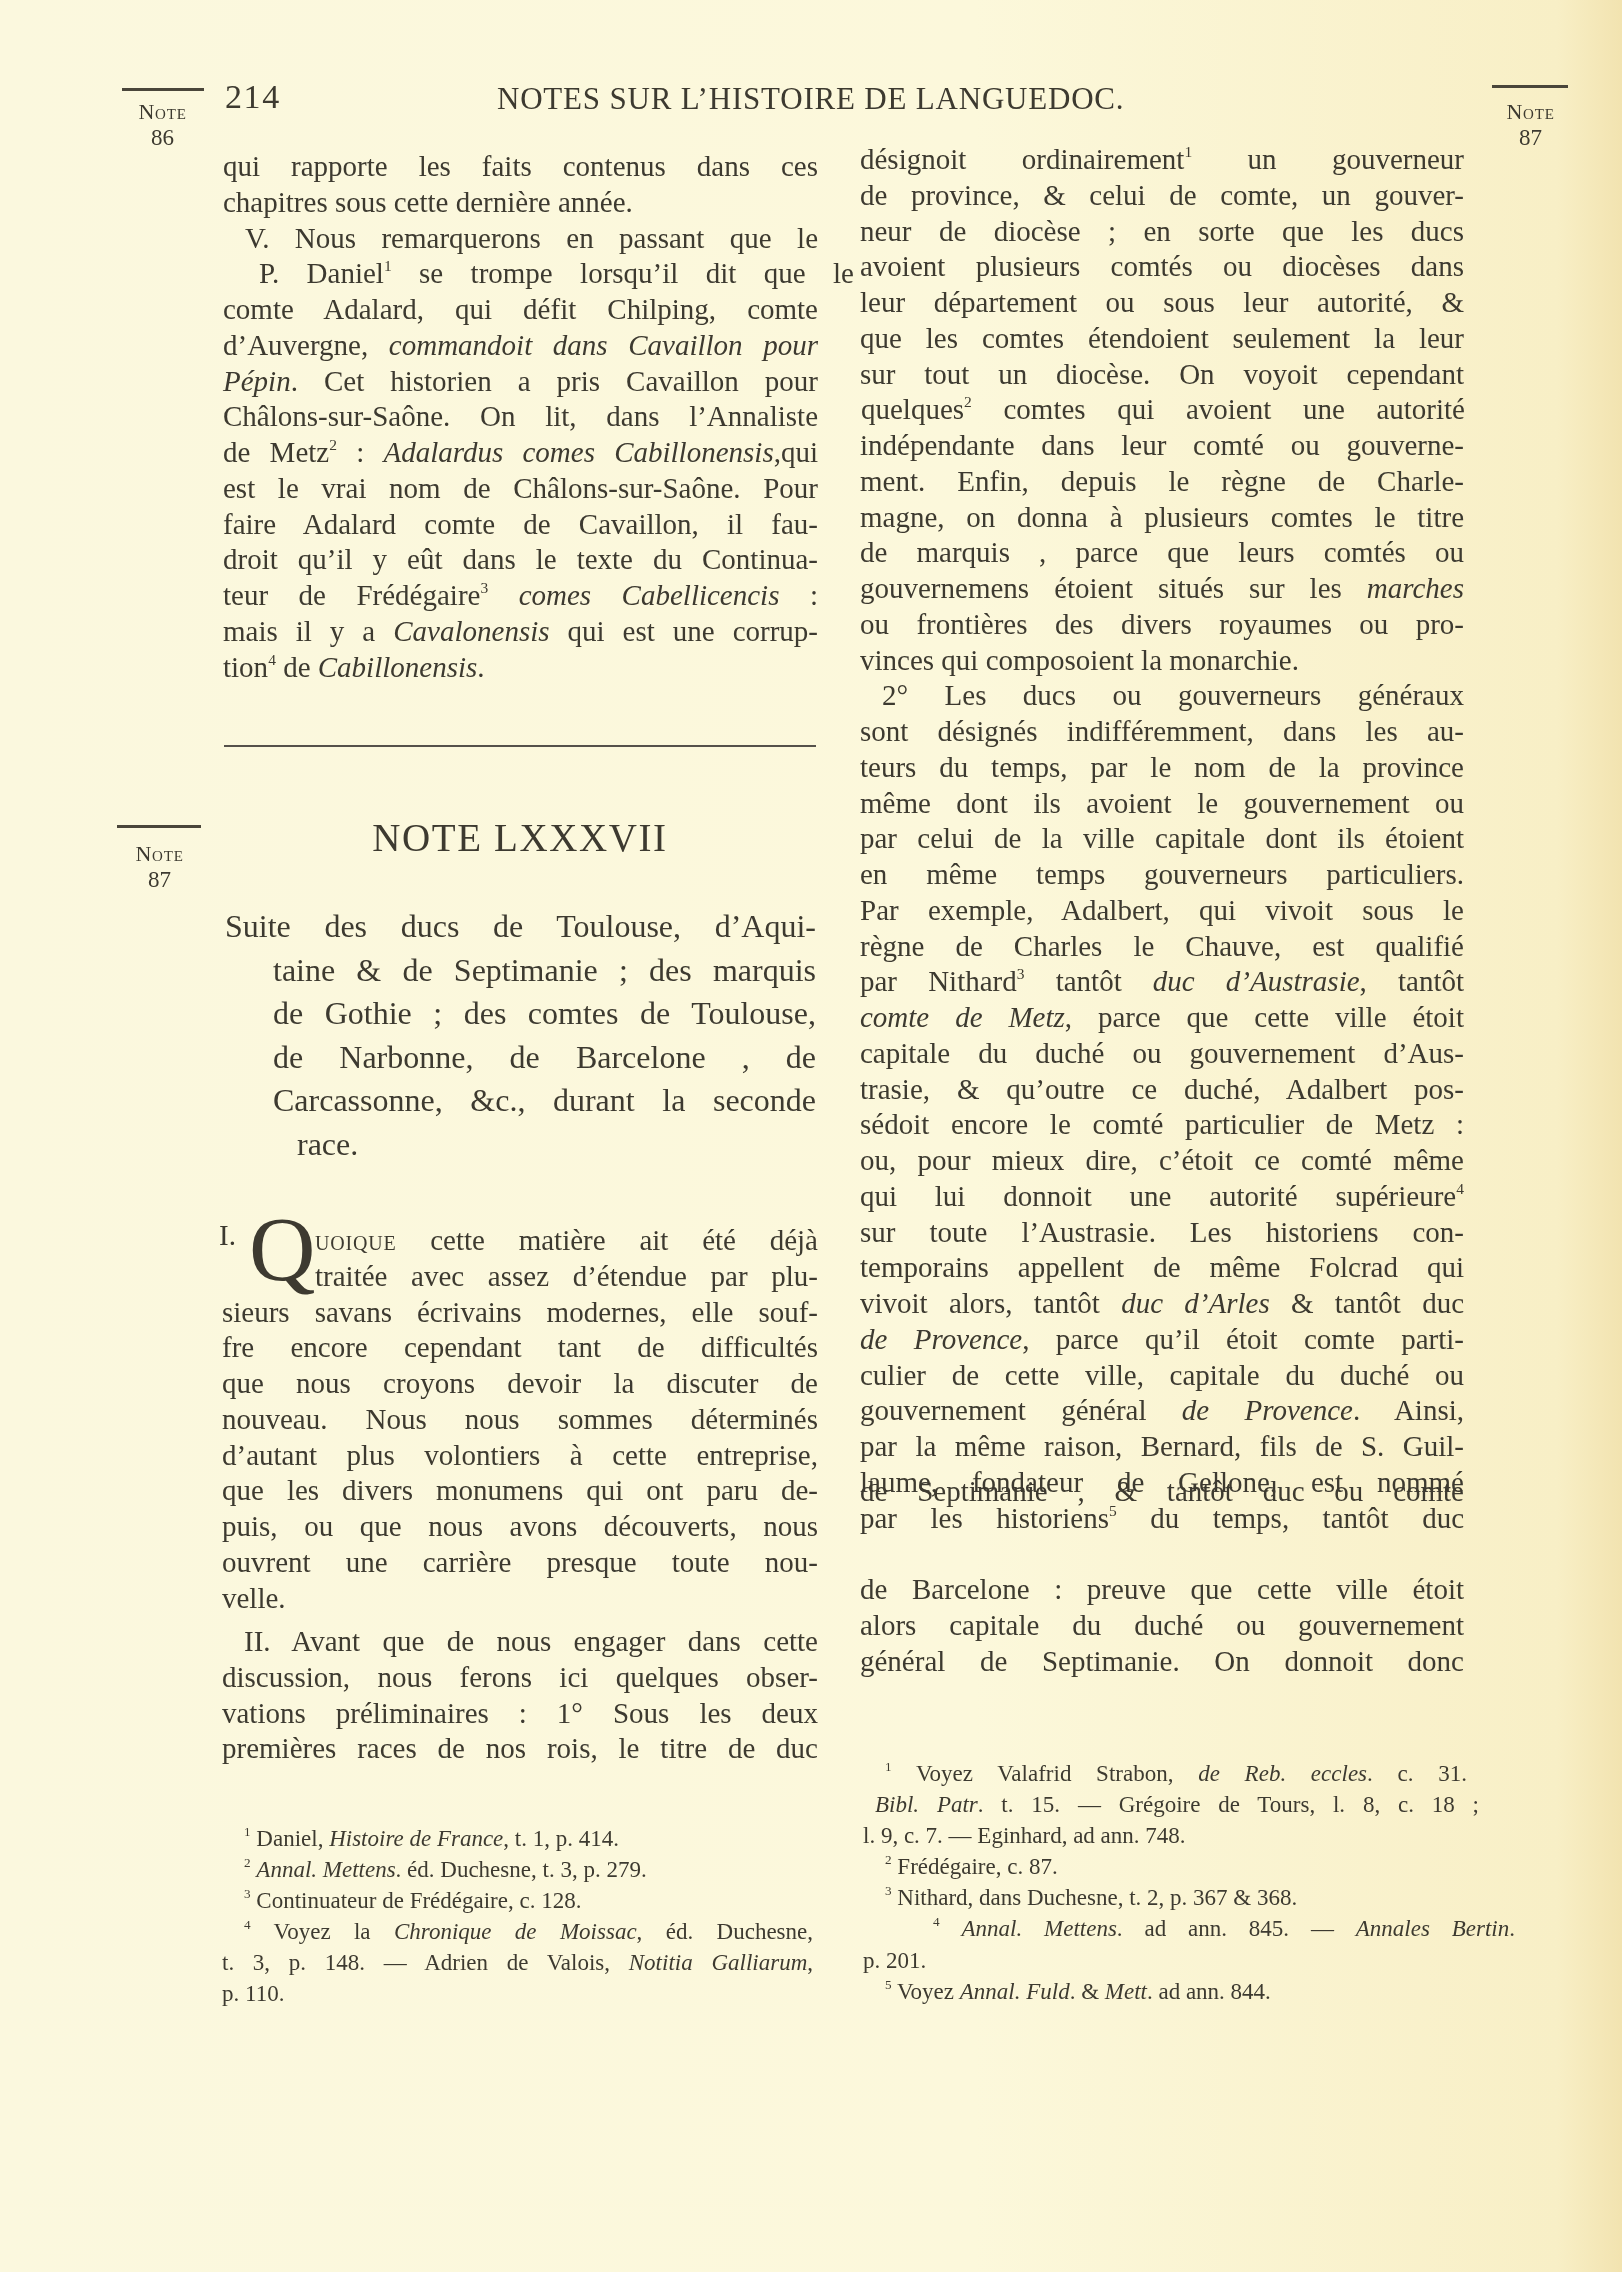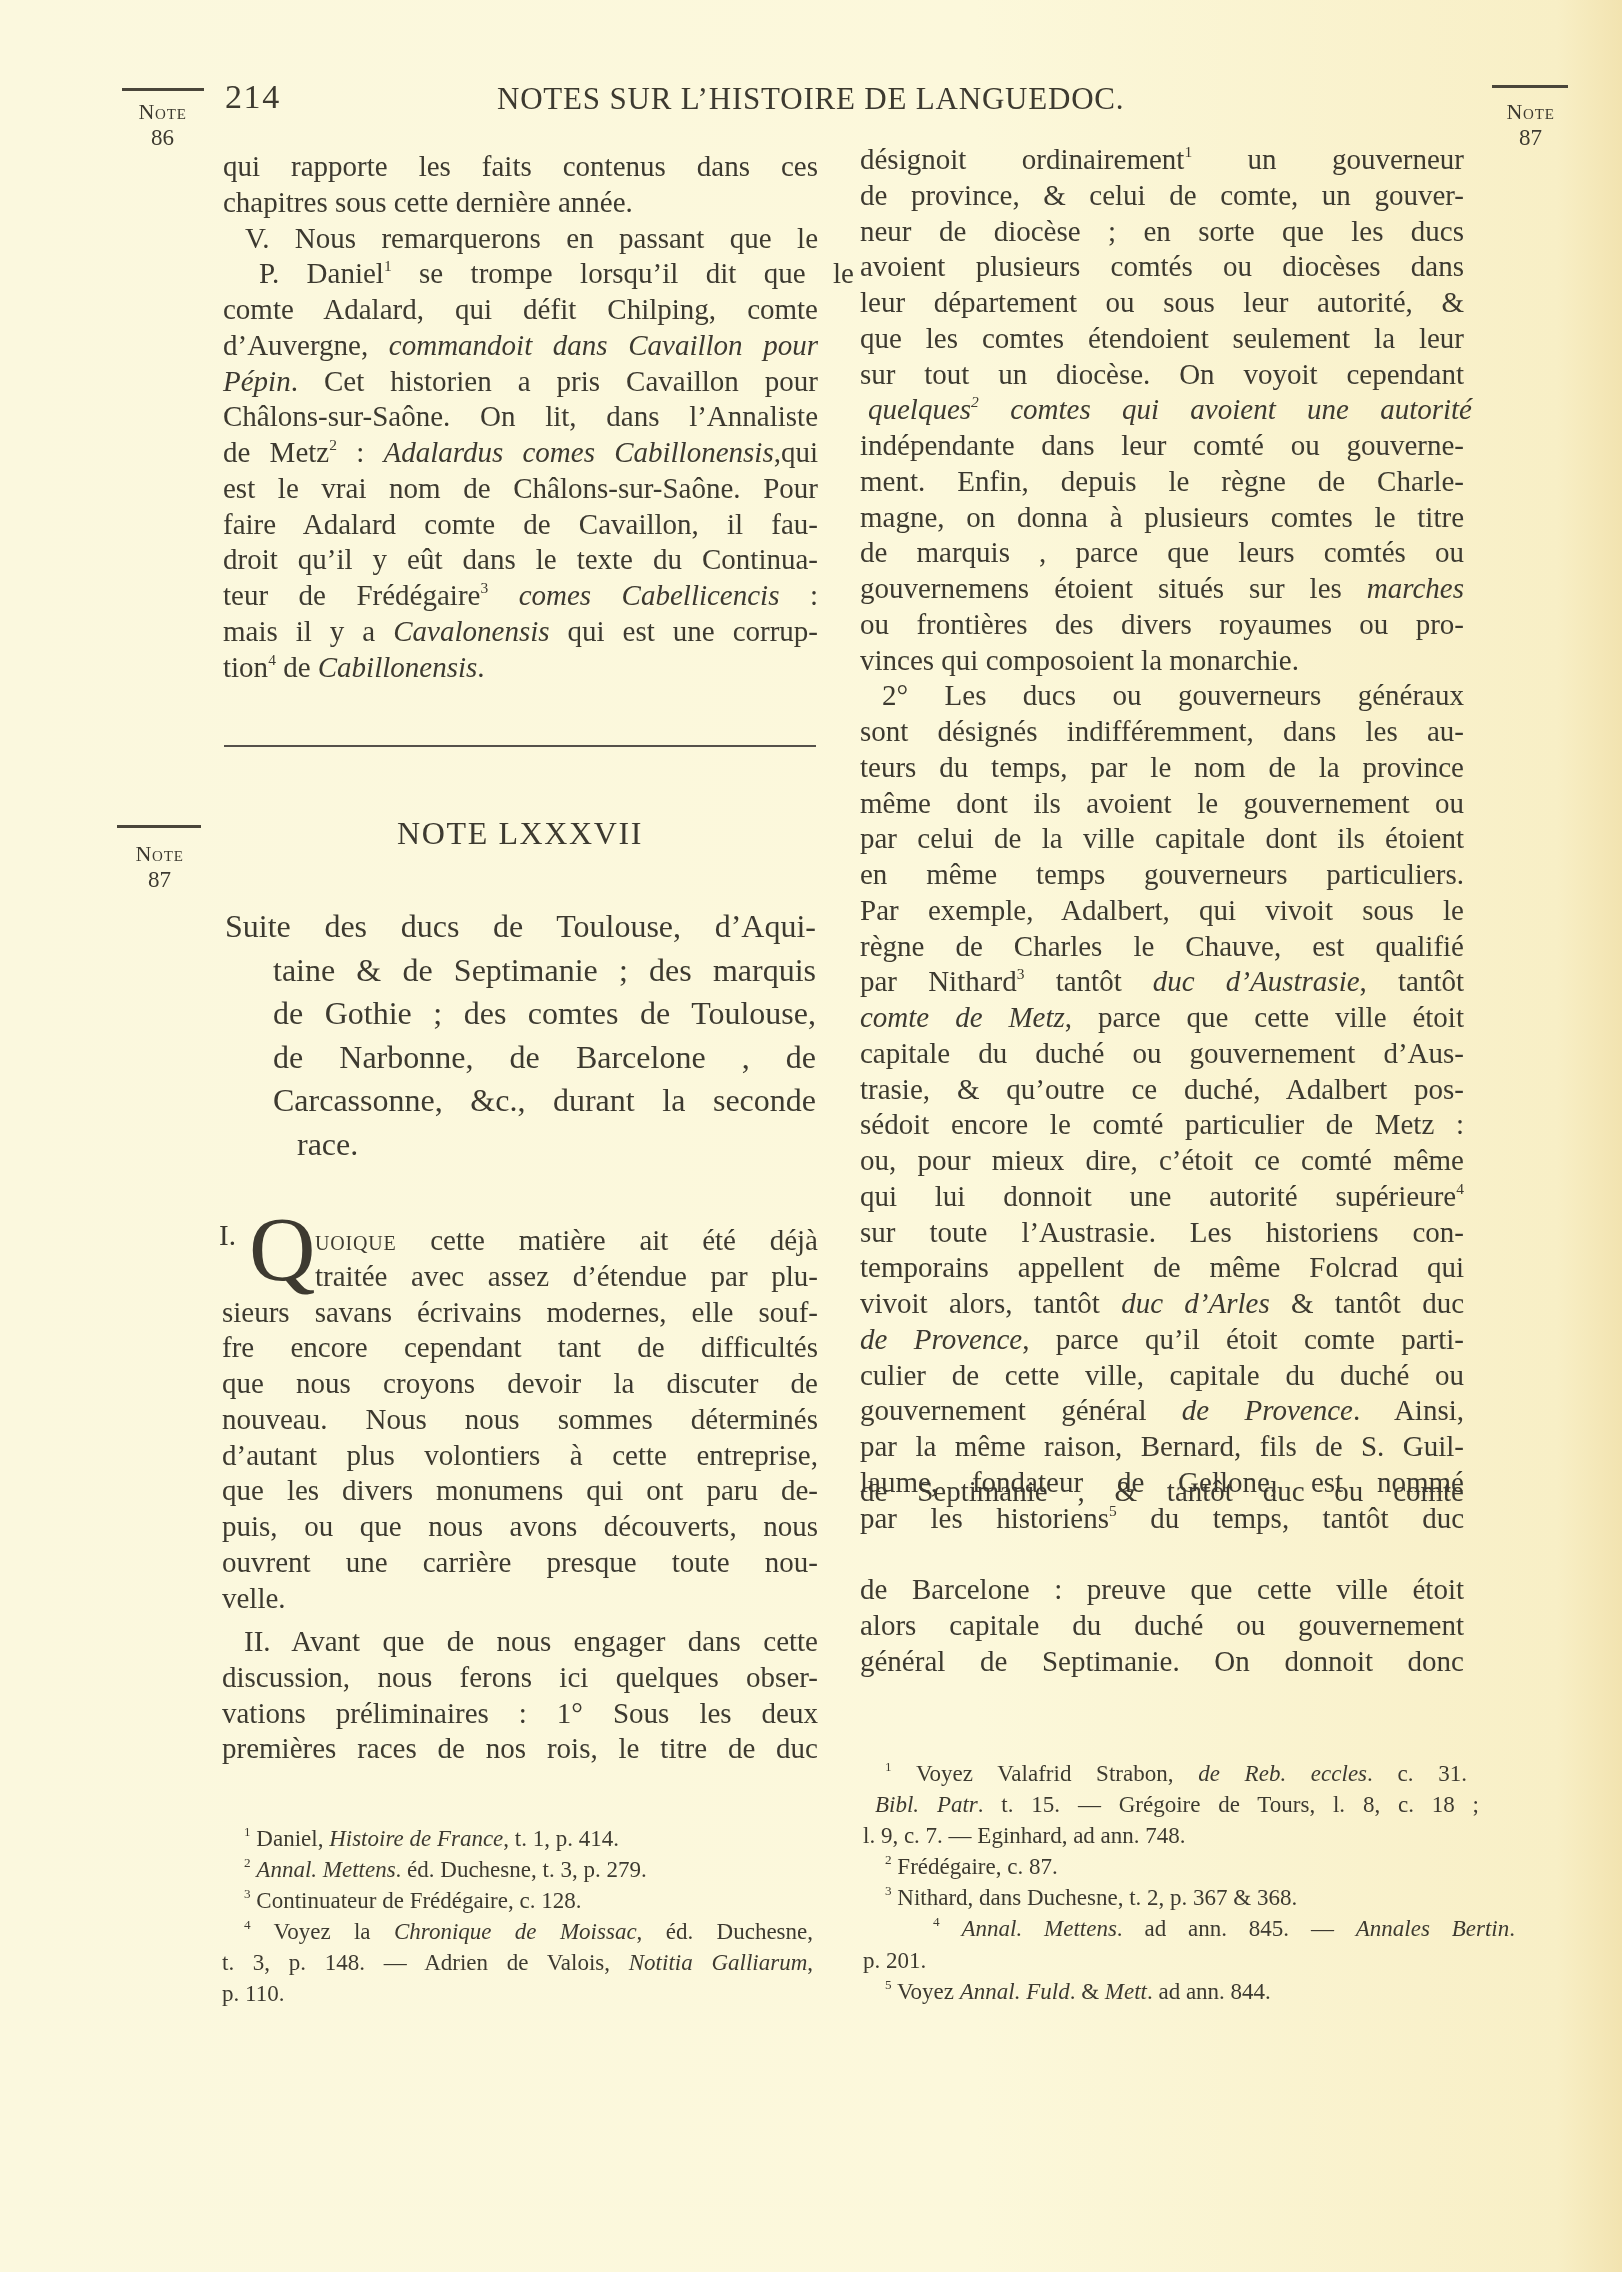--- a/index.html
+++ b/index.html
@@ -21,21 +21,21 @@
   .col { position: absolute; }
   .line {
     position: absolute; left: 0; white-space: nowrap;
     font-size: 29px; line-height: 36px; height: 36px;
     text-align: justify; text-align-last: justify;
     transform-origin: left top;
   }
   .line.last { text-align-last: left; }
   .line i, .it { font-style: italic; }
   sup { font-size: 15.5px; vertical-align: 12.4px; line-height: 0; }
-  .heading { position: absolute; font-size: 32px; letter-spacing: 1.6px; text-align: center; white-space: nowrap; }
+  .heading { position: absolute; font-size: 39px; letter-spacing: 1.6px; text-align: center; white-space: nowrap; }
   .subtitle .line { font-size: 32px; line-height: 42px; height: 42px; }
   .dropcap { position: absolute; font-size: 92px; line-height: 92px; font-family: "Liberation Serif", serif; color: #3d3a30; }
   .fn .line { font-size: 23px; line-height: 31px; height: 31px; }
   .fn sup { font-size: 13.2px; vertical-align: 10px; }
   .divider { position: absolute; height: 2.3px; background: #55514a; }
   .smallcaps { font-variant: small-caps; letter-spacing: 0.8px; }
 </style>
 </head>
 <body>
 
@@ -126,21 +126,21 @@
   </div>
 
 <div class="col" id="right-body" style="left:860px; top:141px; width:604px;">
     <div class="line" style="top: 0px; left: 0px; width: 604px;">désignoit ordinairement<sup>1</sup> un gouverneur</div>
     <div class="line" style="top: 36px; left: 0px; width: 604px;">de province, &amp; celui de comte, un gouver-</div>
     <div class="line" style="top: 72px; left: 0px; width: 604px;">neur de diocèse ; en sorte que les ducs</div>
     <div class="line" style="top: 107px; left: 0px; width: 604px;">avoient plusieurs comtés ou diocèses dans</div>
     <div class="line" style="top: 143px; left: 0px; width: 604px;">leur département ou sous leur autorité, &amp;</div>
     <div class="line" style="top: 179px; left: 0px; width: 604px;">que les comtes étendoient seulement la leur</div>
     <div class="line" style="top: 215px; left: 0px; width: 604px;">sur tout un diocèse. On voyoit cependant</div>
-    <div class="line" style="top: 250px; left: 8px; width: 604px; font-style: italic;">quelques<sup>2</sup> comtes qui avoient une autorité</div>
+    <div class="line" style="top: 250px; left: 1px; width: 604px;">quelques<sup>2</sup> comtes qui avoient une autorité</div>
     <div class="line" style="top: 286px; left: 0px; width: 604px;">indépendante dans leur comté ou gouverne-</div>
     <div class="line" style="top: 322px; left: 0px; width: 604px;">ment. Enfin, depuis le règne de Charle-</div>
     <div class="line" style="top: 358px; left: 0px; width: 604px;">magne, on donna à plusieurs comtes le titre</div>
     <div class="line" style="top: 393px; left: 0px; width: 604px;">de marquis , parce que leurs comtés ou</div>
     <div class="line" style="top: 429px; left: 0px; width: 604px;">gouvernemens étoient situés sur les <i>marches</i></div>
     <div class="line" style="top: 465px; left: 0px; width: 604px;">ou frontières des divers royaumes ou pro-</div>
     <div class="line last" style="top: 501px; left: 0px; width: 604px;">vinces qui composoient la monarchie.</div>
     <div class="line" style="top: 536px; left: 22px; width: 582px;">2° Les ducs ou gouverneurs généraux</div>
     <div class="line" style="top: 572px; left: 0px; width: 604px;">sont désignés indifféremment, dans les au-</div>
     <div class="line" style="top: 608px; left: 0px; width: 604px;">teurs du temps, par le nom de la province</div>

